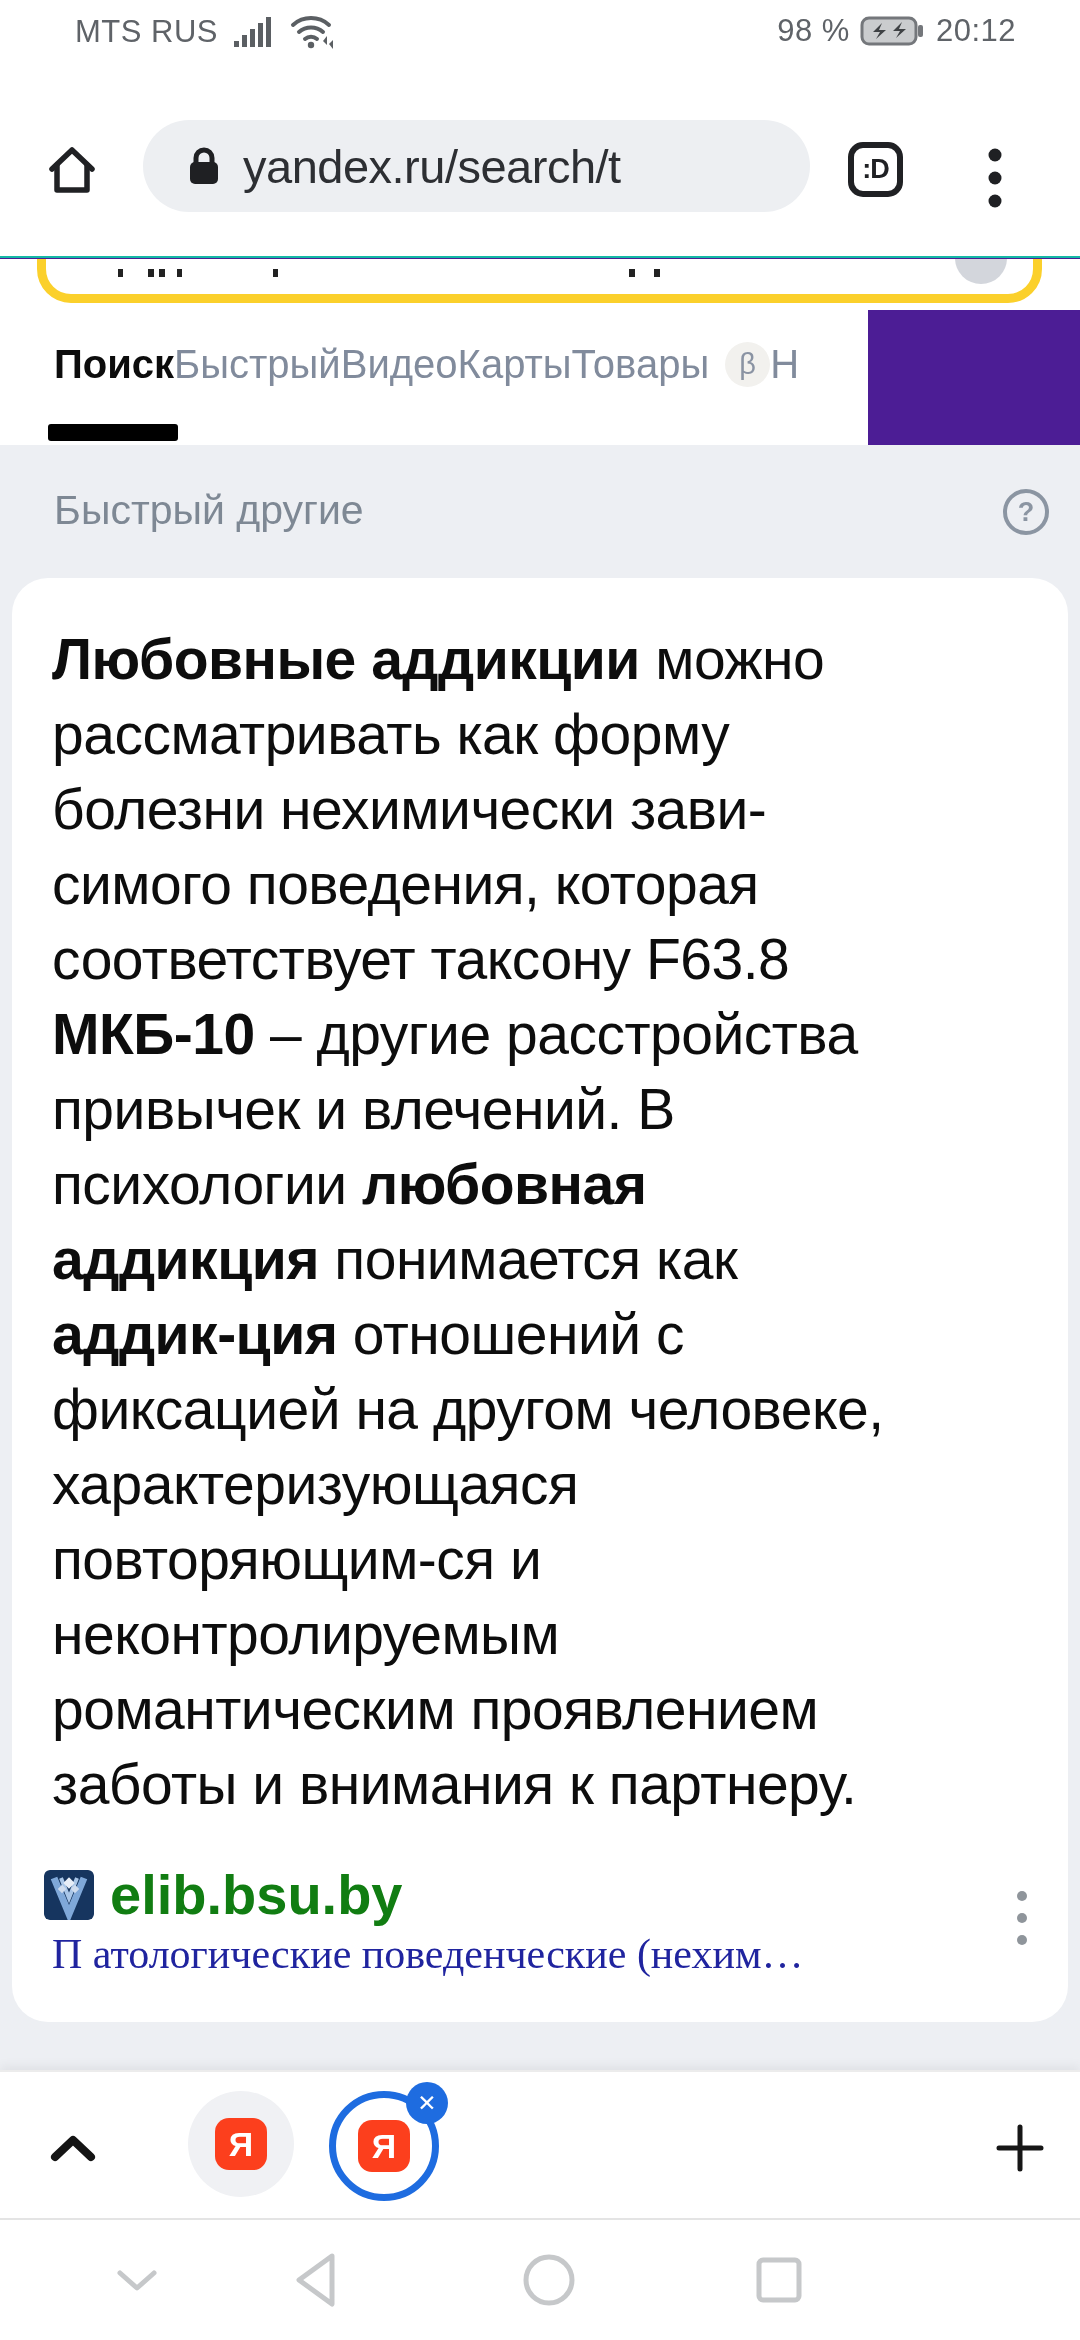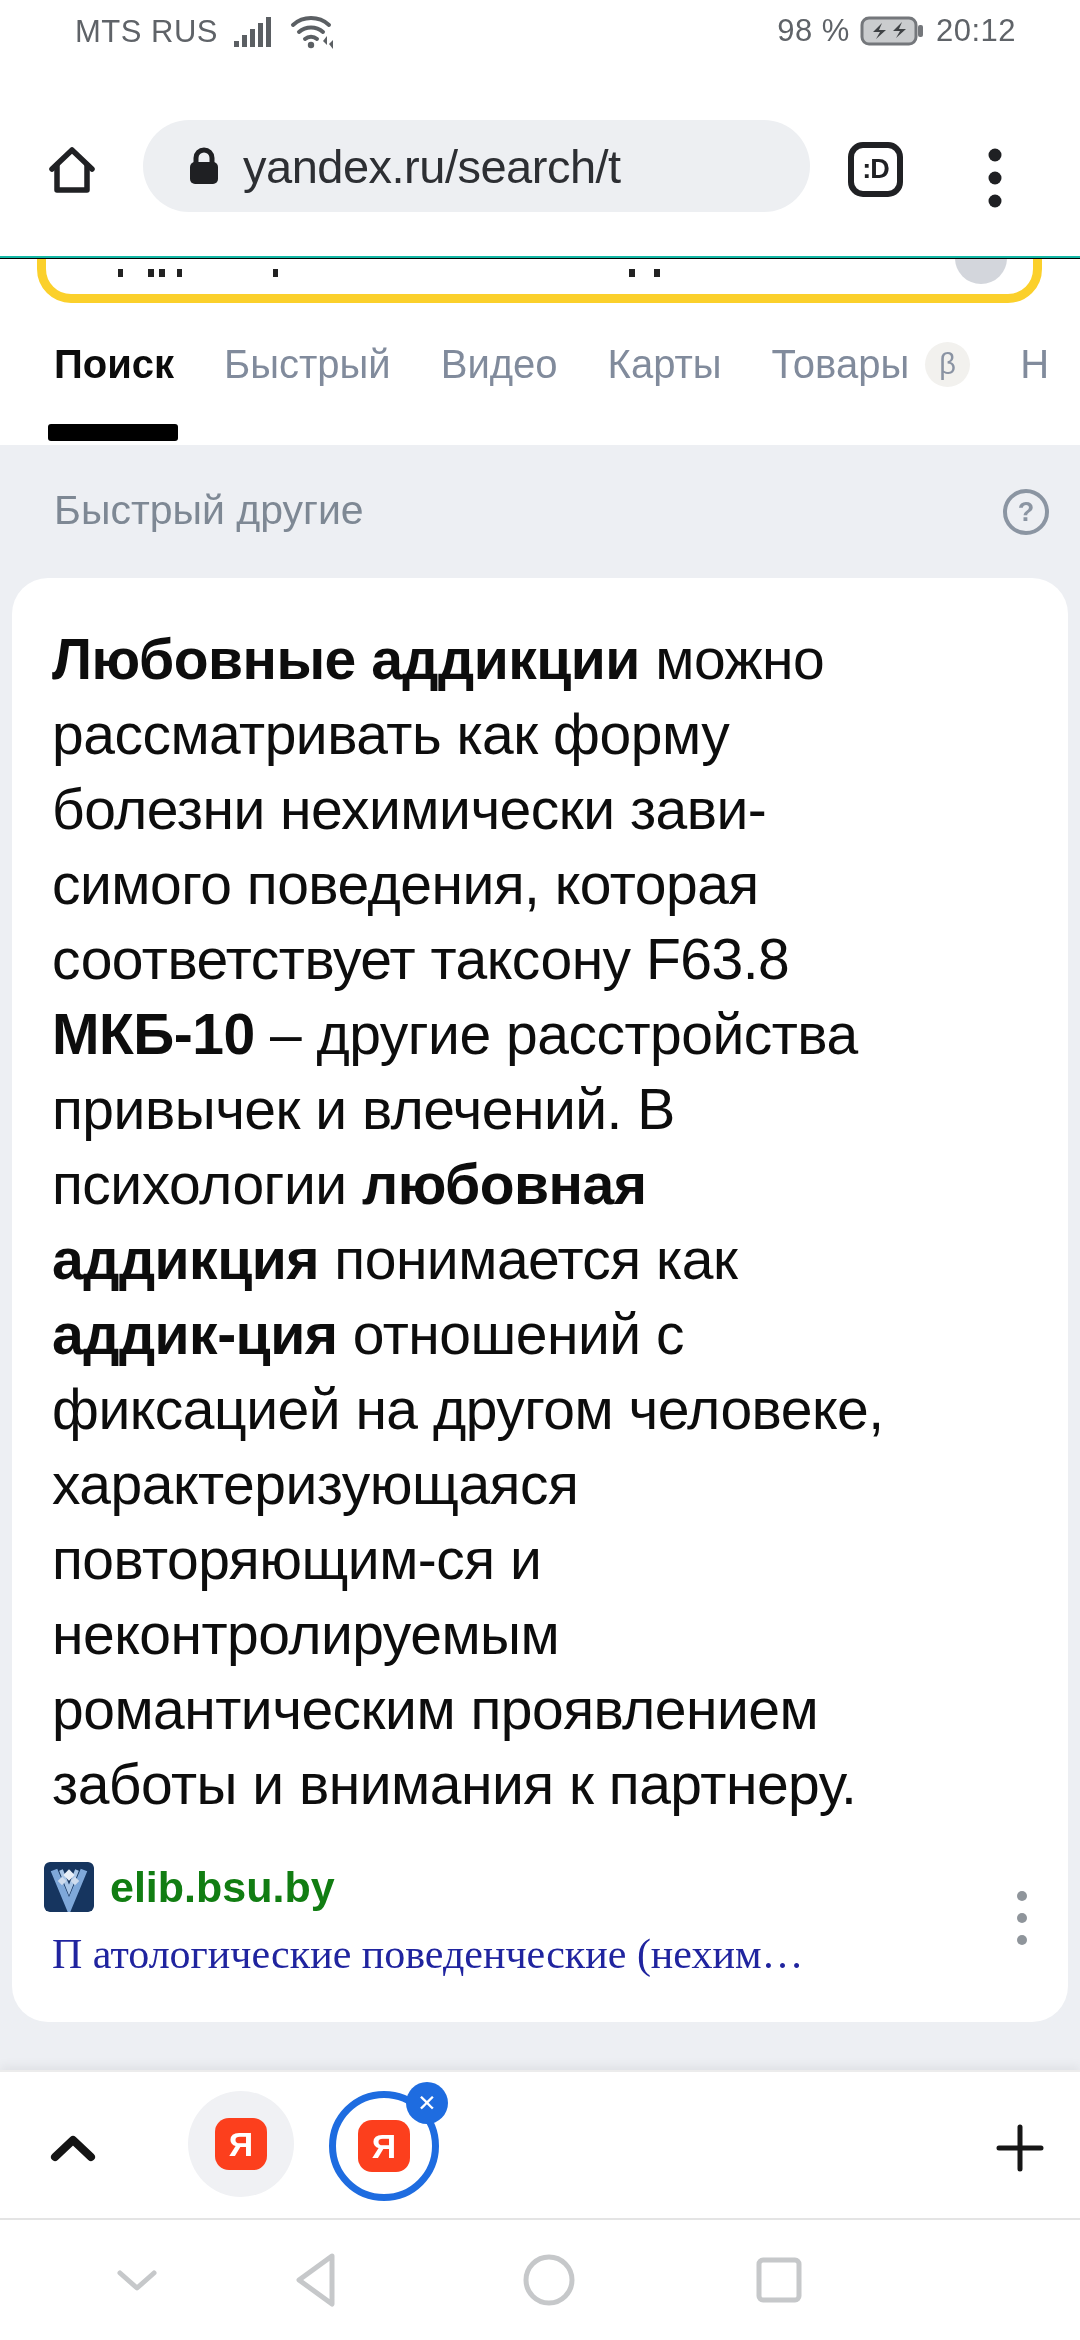--- a/index.html
+++ b/index.html
@@ -1,16 +1,16 @@
 <!DOCTYPE html>
 <html><head>
 <meta charset="utf-8">
 <style>
   html,body{margin:0;padding:0;background:#555;}
-  .screen{position:relative;width:1080px;height:2340px;background:#000000;overflow:hidden;
+  .screen{position:relative;width:1080px;height:2340px;background:#4c1d95;overflow:hidden;
           font-family:"Liberation Sans","DejaVu Sans",sans-serif;}
 
   
   .status-bar{position:absolute;top:0;left:0;width:1080px;height:62px;background:#fff;
               display:flex;align-items:center;color:#5f6368;font-size:31px;}
   .sb-left{position:absolute;left:75px;top:14px;display:flex;align-items:center;gap:16px;}
   .sb-right{position:absolute;right:64px;top:13px;display:flex;align-items:center;gap:10px;}
   .sb-text{white-space:nowrap;letter-spacing:0.5px;}
 
   
@@ -27,42 +27,42 @@
   .tb-kebab{position:absolute;left:988px;top:86px;width:14px;height:60px;}
 
   
   .search-remnant{position:absolute;top:259px;left:0;width:1080px;height:51px;background:#fff;overflow:hidden;}
   .yellow-box{position:absolute;left:37px;top:-62px;width:1005px;height:106px;border:9px solid #fbd02b;
               border-radius:34px;background:#fff;box-sizing:border-box;}
   .frag{position:absolute;top:1px;height:8px;background:#222;}
   .clear-remnant{position:absolute;left:955px;top:-27px;width:52px;height:52px;border-radius:50%;background:#d3d6dc;}
 
   
-  .tabs-row{position:absolute;top:310px;left:0;width:1080px;height:135px;background:#fff;
-            display:flex;align-items:flex-start;padding:30px 0 0 54px;box-sizing:border-box;gap:50px;
+  .tabs-row{position:absolute;top:310px;left:0;width:868px;height:135px;background:#fff;
+            display:flex;align-items:flex-start;padding:30px 0 0 54px;box-sizing:border-box;
             overflow:hidden;white-space:nowrap;}
   .tab{position:relative;font-size:40px;line-height:48px;color:#818b9c;font-weight:500;display:inline-flex;align-items:center;}
   .tab.active{color:#0c0c0c;font-weight:700;}
   .tab.active::after{content:"";position:absolute;left:-6px;right:-4px;top:84px;height:17px;background:#000;border-radius:3px;}
   .beta-badge{width:45px;height:45px;border-radius:50%;background:#f2f1ee;color:#8a93a3;font-size:29px;font-weight:400;
               display:inline-flex;align-items:center;justify-content:center;margin-left:16px;}
 
   
   .gray-bg{position:absolute;top:445px;left:0;width:1080px;height:1625px;background:#edeff3;}
   .qa-label{position:absolute;left:54px;top:487px;font-size:41px;color:#7e8894;}
   .qa-help{position:absolute;left:1003px;top:489px;width:46px;height:46px;border:4px solid #8b95a2;border-radius:50%;
            box-sizing:border-box;color:#8b95a2;font-size:27px;font-weight:700;display:flex;align-items:center;justify-content:center;}
 
   
   .card{position:absolute;left:12px;top:578px;width:1056px;height:1444px;background:#fff;border-radius:36px;}
   .answer{position:absolute;left:40px;top:44px;font-size:57px;line-height:75px;color:#0d0d0d;letter-spacing:-0.5px;}
   .answer b{font-weight:700;}
   .source-row{position:absolute;left:32px;top:1284px;display:flex;align-items:center;gap:16px;}
   .favicon{width:50px;height:50px;border-radius:6px;flex:none;}
-  .domain{font-size:43px;font-weight:700;color:#117d12;}
+  .domain{font-size:56px;font-weight:700;color:#117d12;}
   .result-title{position:absolute;left:40px;top:1352px;font-size:42px;color:#20249f;white-space:nowrap;
                 max-width:940px;overflow:hidden;font-family:Liberation Serif, serif;}
   .result-kebab{position:absolute;left:1004px;top:1312px;width:12px;height:58px;}
 
   
   .tabbar{position:absolute;top:2070px;left:0;width:1080px;height:148px;background:#fff;
           border-top:2px solid #ececec;box-shadow:0 -4px 10px rgba(0,0,0,0.06);}
   .collapse-btn{position:absolute;left:50px;top:62px;width:46px;height:28px;}
   .thumb{position:absolute;border-radius:50%;display:flex;align-items:center;justify-content:center;box-sizing:border-box;}
   .thumb1{left:188px;top:19px;width:106px;height:106px;background:#f0f1f4;}

